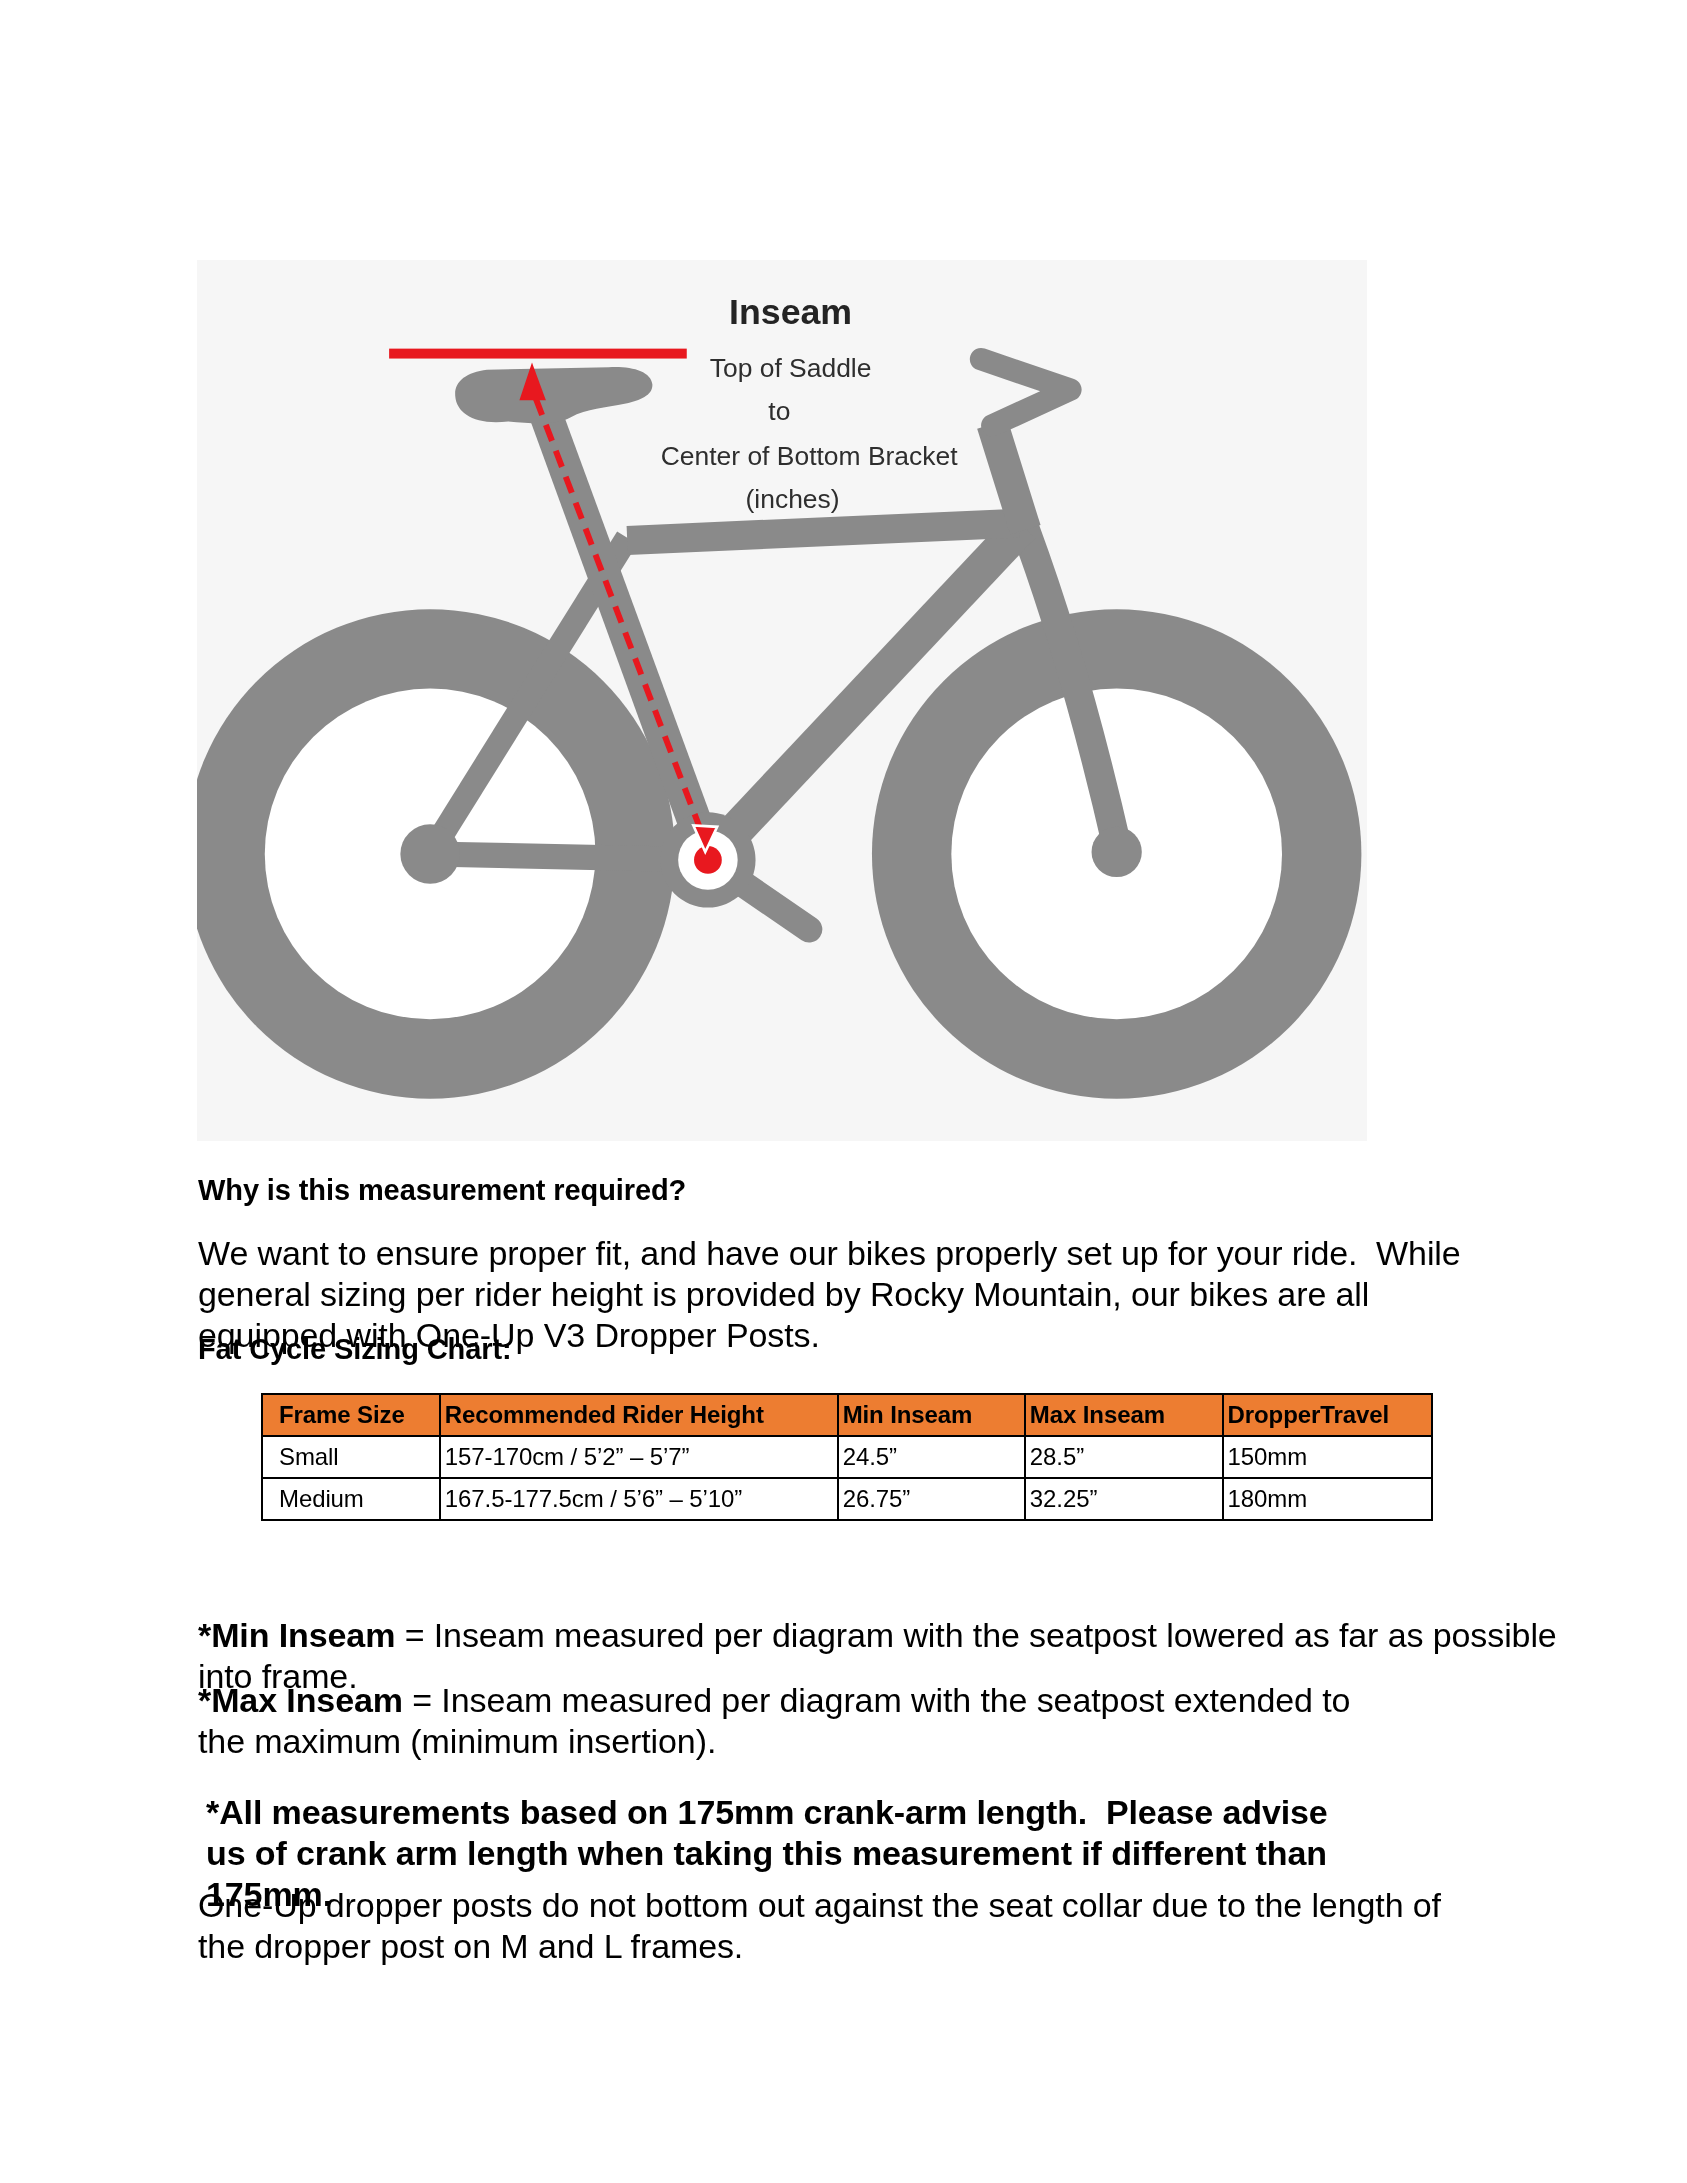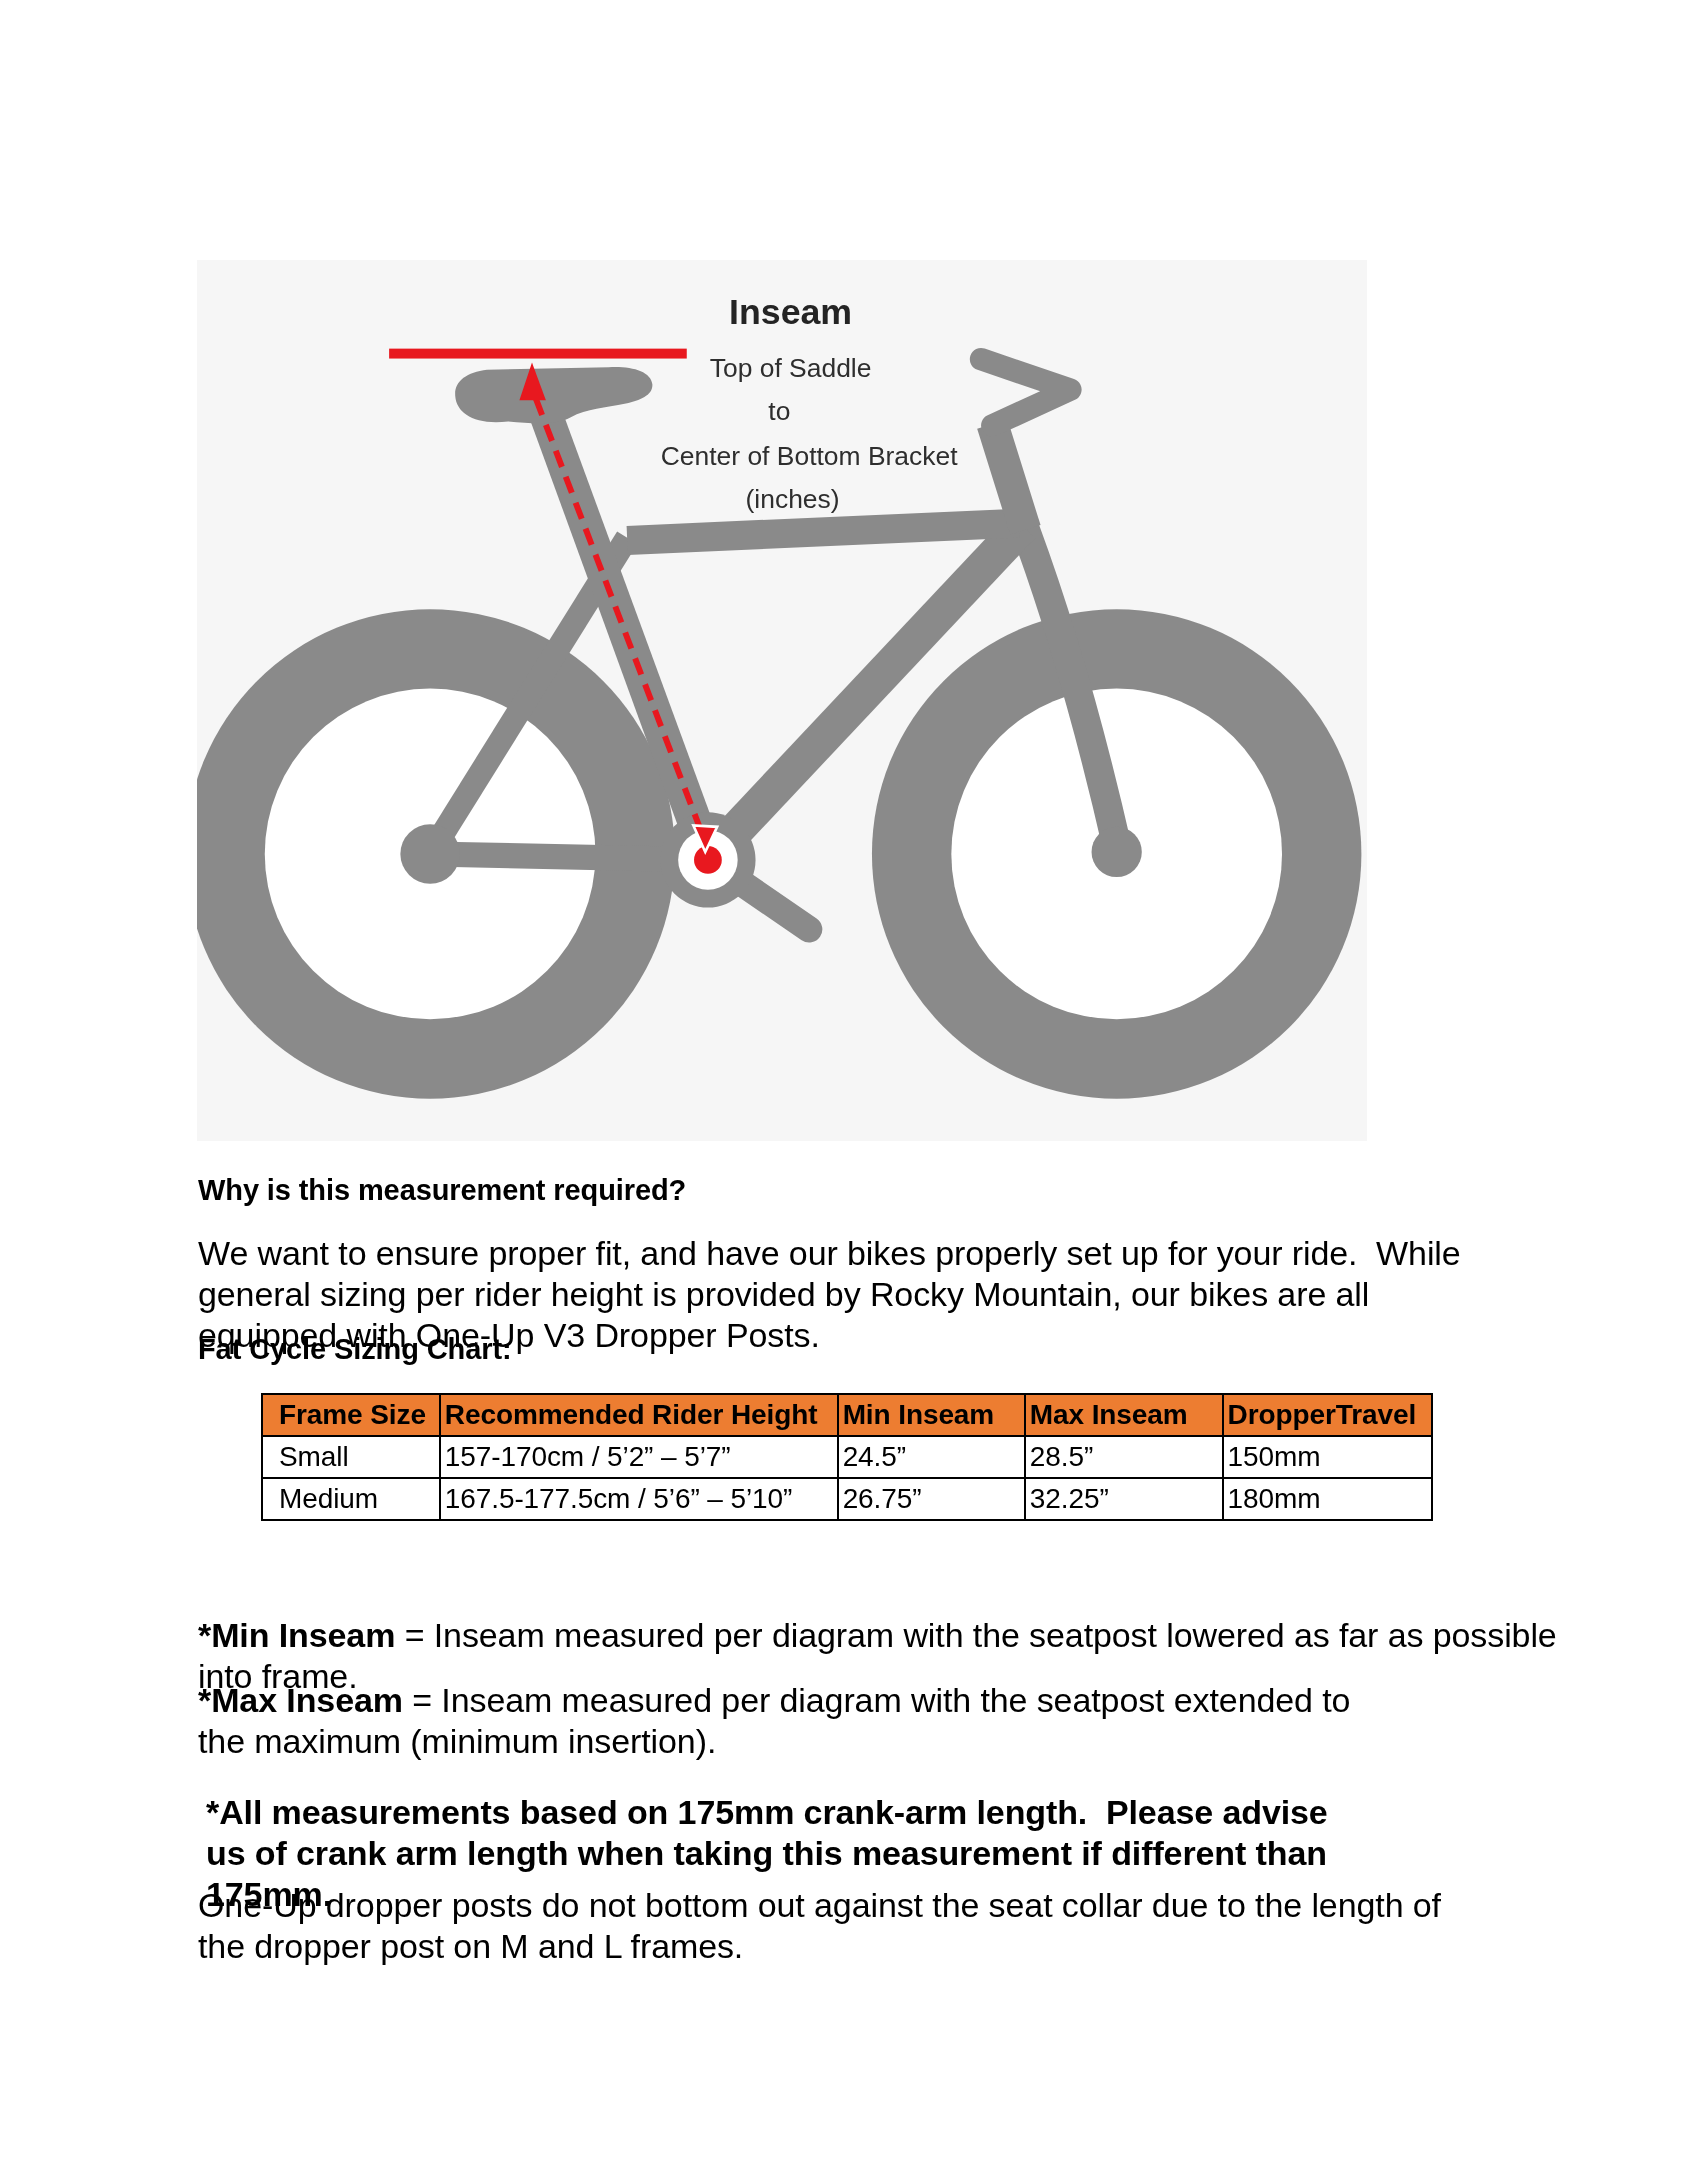--- a/index.html
+++ b/index.html
@@ -65,21 +65,21 @@
     letter-spacing: -0.1px;
   }
   .note b { font-weight: bold; }
 
   table.sizing {
     position: absolute;
     left: 261px;
     top: 1393px;
     width: 1172px;
     border-collapse: collapse;
-    font-size: 28px;
+    font-size: 24px;
     letter-spacing: -0.1px;
     table-layout: fixed;
   }
   table.sizing th, table.sizing td {
     border: 2.6px solid var(--table-border, #000000);
     height: 40px;
     text-align: left;
     padding: 0 4px;
     overflow: hidden;
     white-space: nowrap;

